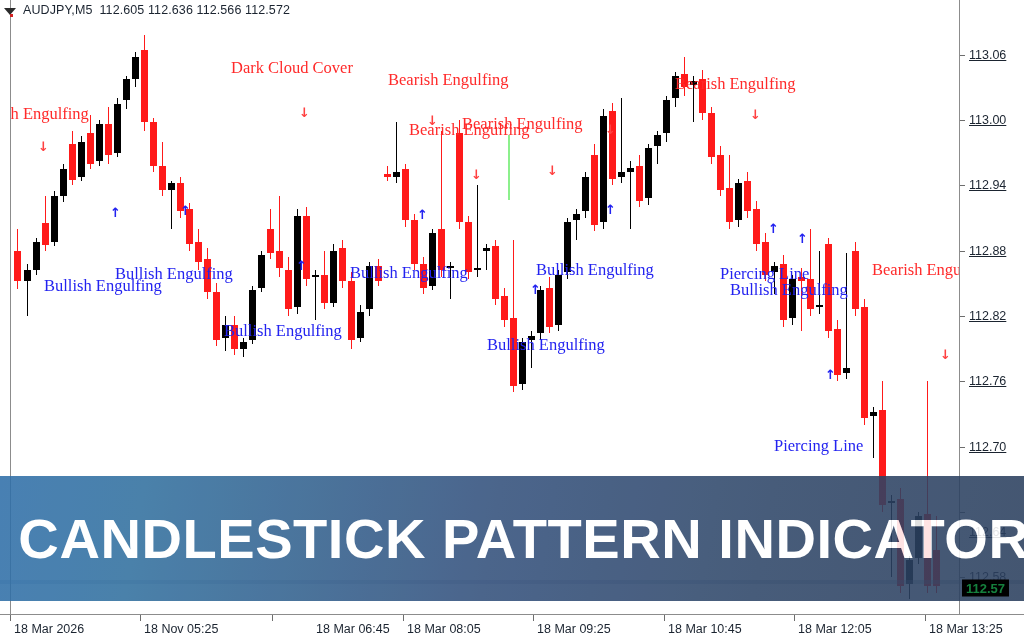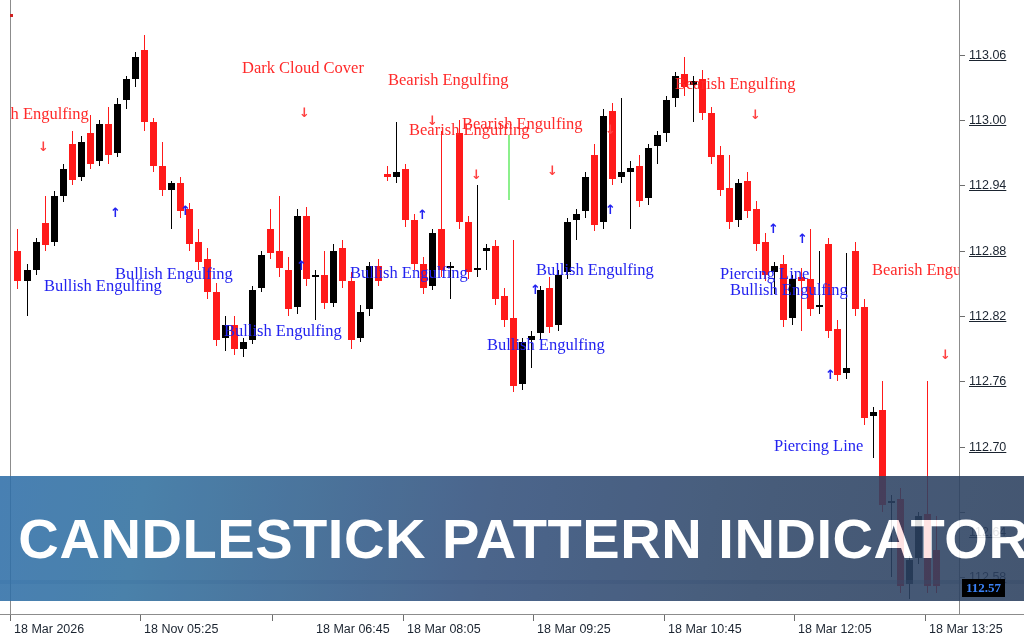--- a/index.html
+++ b/index.html
@@ -41,22 +41,22 @@
   .arw.u{color:#2323f0;}
 
   
   .sep{position:absolute;width:2px;background:#8cf08c;z-index:5;}
 
   
   .pscale{position:absolute;left:960px;top:0;width:64px;height:615px;z-index:32;}
   .ptick{position:absolute;left:0;width:5px;height:1px;background:#6d6d6d;}
   .plab{position:absolute;left:9px;font-family:"Liberation Sans",sans-serif;
         font-size:12.5px;color:#1b2430;transform:translateY(-50%);white-space:nowrap;text-decoration:underline;}
-  .ptag{position:absolute;left:5px;background:#000;color:#3b82f6;
-        font-family:Liberation Serif, serif;font-size:13px;font-weight:bold;
+  .ptag{position:absolute;left:5px;background:#000;color:#15803d;
+        font-family:Liberation Sans, sans-serif;font-size:13px;font-weight:bold;
         padding:1px 4px;transform:translateY(-50%);white-space:nowrap;z-index:60;}
 
   
   .tscale{position:absolute;left:0;top:615px;width:1024px;height:25px;
           background:#fff;z-index:33;}
   .ttick{position:absolute;top:0;width:1px;height:6px;background:#6d6d6d;}
   .tlab{position:absolute;top:7px;font-family:"Liberation Sans",sans-serif;
         font-size:12.5px;color:#1b2430;white-space:nowrap;}
 
   
@@ -67,20 +67,25 @@
         font-size:55px;color:#ffffff;letter-spacing:.5px;padding-left:18px;
         white-space:nowrap;transform:scaleX(1.02);transform-origin:left center;}
   .bshadow{position:absolute;left:0;top:580px;width:1024px;height:4px;
         background:rgba(120,140,170,.35);z-index:49;}
 </style>
 </head>
 <body>
 
 <div id="app">
 
+  <div class="hdr">
+    <span class="tri"></span>
+    <span class="sym">AUDJPY,M5</span>
+    <span class="ohlc">112.605 112.636 112.566 112.572</span>
+  </div>
   <div class="redmark"></div>
 
   <div id="plot">
     <div id="candles">
         <div class="wick" style="left: 7px; top: 208.889px; height: 59.8889px; background: rgb(255, 26, 26);"></div>
         <div class="body" style="left: 4px; top: 230.667px; width: 7px; height: 30.4889px; background: rgb(255, 26, 26);"></div>
         <div class="wick" style="left: 17px; top: 243.733px; height: 52.2667px; background: rgb(0, 0, 0);"></div>
         <div class="body" style="left: 14px; top: 250.267px; width: 7px; height: 10.8889px; background: rgb(0, 0, 0);"></div>
         <div class="wick" style="left: 26px; top: 217.6px; height: 37.0222px; background: rgb(0, 0, 0);"></div>
         <div class="body" style="left: 23px; top: 221.956px; width: 7px; height: 28.3111px; background: rgb(0, 0, 0);"></div>
@@ -302,21 +307,21 @@
         <div class="arw u" style="left: 286px; top: 239px;">↑</div>
         <div class="arw u" style="left: 407px; top: 188px;">↑</div>
         <div class="arw u" style="left: 520px; top: 263px;">↑</div>
         <div class="arw u" style="left: 595px; top: 183px;">↑</div>
         <div class="arw u" style="left: 758px; top: 202px;">↑</div>
         <div class="arw u" style="left: 787px; top: 212px;">↑</div>
         <div class="arw u" style="left: 815px; top: 348px;">↑</div>
       </div>
     <div id="labels">
         <div class="lbl bear" style="left: -16px; top: 86px;">rish Engulfing</div>
-        <div class="lbl bear" style="left: 232px; top: 40px;">Dark Cloud Cover</div>
+        <div class="lbl bear" style="left: 221px; top: 40px;">Dark Cloud Cover</div>
         <div class="lbl bear" style="left: 378px; top: 52px;">Bearish Engulfing</div>
         <div class="lbl bear" style="left: 399px; top: 102px;">Bearish Engulfing</div>
         <div class="lbl bear" style="left: 452px; top: 96px;">Bearish Engulfing</div>
         <div class="lbl bear" style="left: 665px; top: 56px;">Bearish Engulfing</div>
         <div class="lbl bear" style="left: 862px; top: 242px;">Bearish Engu</div>
         <div class="lbl bull" style="left: 105px; top: 246px;">Bullish Engulfing</div>
         <div class="lbl bull" style="left: 34px; top: 258px;">Bullish Engulfing</div>
         <div class="lbl bull" style="left: 214px; top: 303px;">Bullish Engulfing</div>
         <div class="lbl bull" style="left: 340px; top: 245px;">Bullish Engulfing</div>
         <div class="lbl bull" style="left: 477px; top: 317px;">Bullish Engulfing</div>

